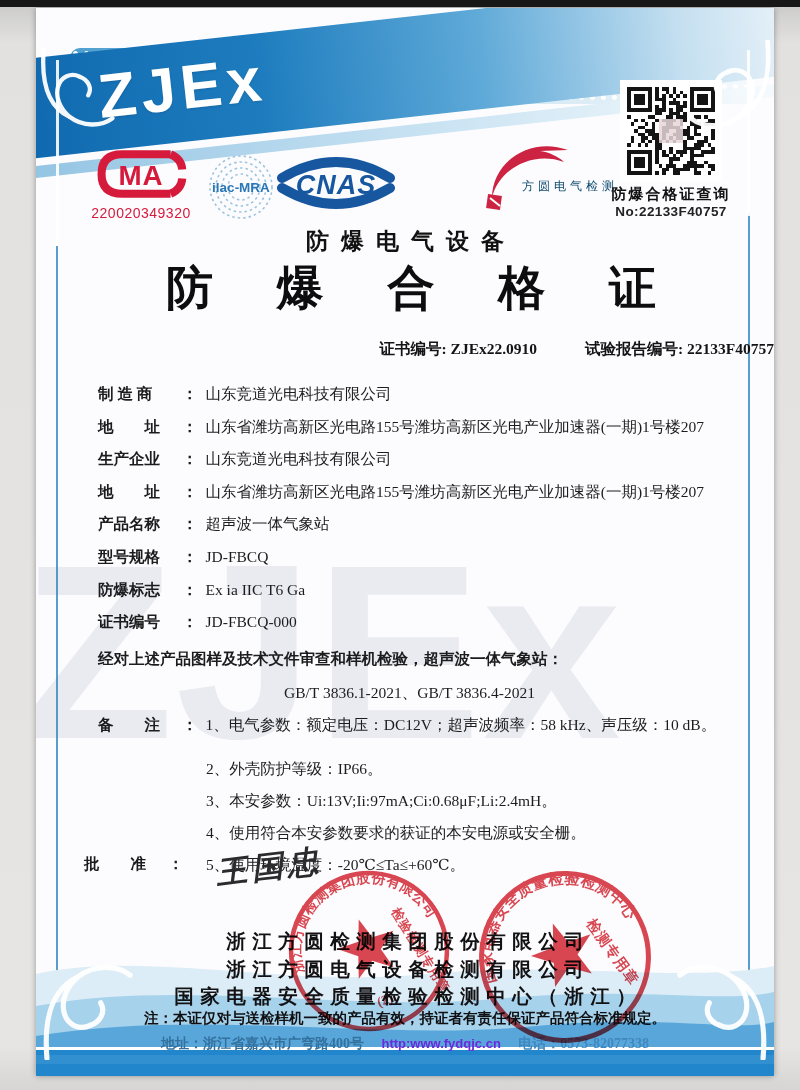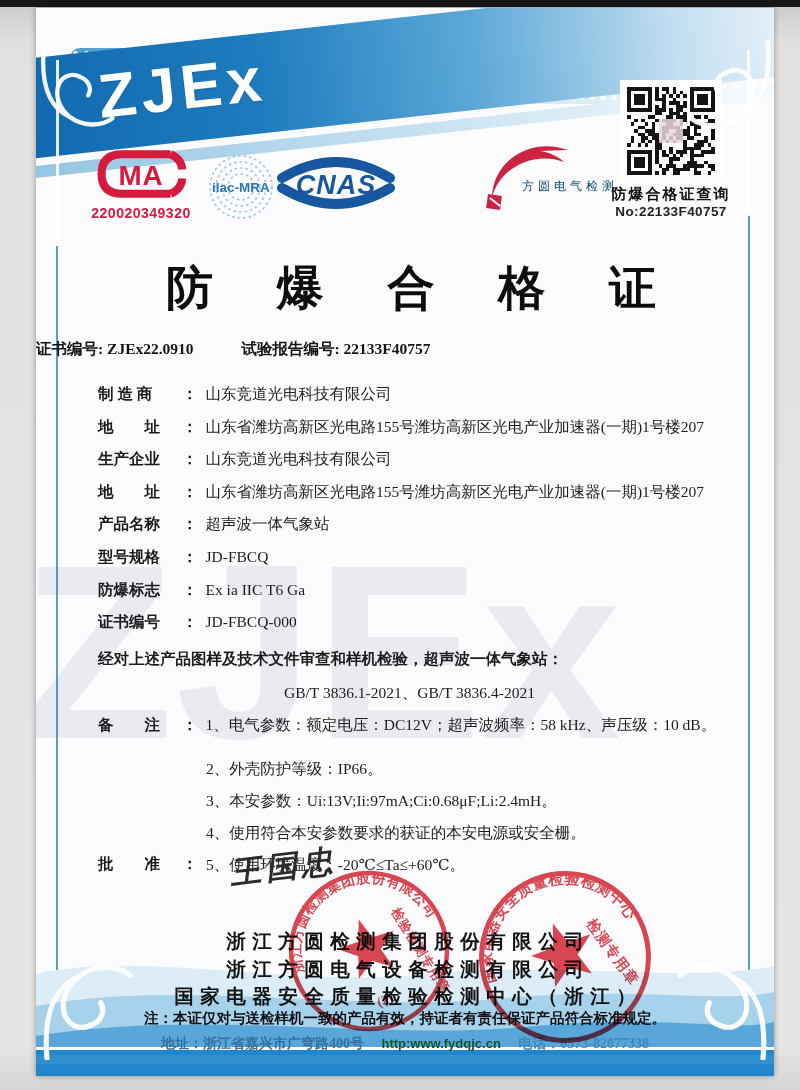--- a/index.html
+++ b/index.html
@@ -31,63 +31,63 @@
   .stem.l{left:20px;top:52px;height:186px}.stem.r{right:24px;top:42px;height:166px}
   .curl{position:absolute;z-index:3}
   .curl svg{display:block}
   .curl.tl{left:2px;top:40px;transform:scaleY(-1)}
   .curl.tr{right:0;top:32px;transform:scale(-1,-1)}
   .curl.bl{left:4px;bottom:16px}
   .curl.br{right:4px;bottom:16px;transform:scaleX(-1)}
   
   .logo{position:absolute;z-index:2}
   .cma{left:50px;top:140px;width:110px;text-align:center}
-  .cma-num{font-family:"Liberation Sans",sans-serif;font-weight:700;font-size:14px;color:#d51a3c;letter-spacing:.5px;margin-top:1px}
+  .cma-num{font-family:"Liberation Sans",sans-serif;font-weight:400;font-size:14px;color:#d51a3c;letter-spacing:.5px;margin-top:1px}
   .ilac{left:172px;top:146px}
   .cnas{left:234px;top:146px;display:flex;align-items:flex-start}
   .cnas-side{margin-left:6px;font-family:"Liberation Sans",sans-serif}
   .cnas-side .zh{font-size:10.5px;line-height:12.5px;color:#2f6fae;letter-spacing:2px}
   .cnas-side .en{font-size:9.5px;line-height:11.5px;color:#3a3a3c;font-weight:700;margin-top:3px;letter-spacing:.4px}
   .fy{left:442px;top:134px;width:150px}
   .fy-name{position:absolute;left:44px;top:36px;font-size:12px;letter-spacing:4px;color:#0c4a6e}
   .qr{left:560px;top:72px;width:150px;text-align:center}
   .qr svg{width:102px;height:102px;display:block;margin:0 auto}
   .qr-cap{font-family:"Liberation Sans",sans-serif;font-weight:700;font-size:15px;letter-spacing:2px;color:#111;margin-top:3px}
   .qr-no{font-family:"Liberation Sans",sans-serif;font-weight:600;font-size:13.5px;color:#222;letter-spacing:.4px}
   
   .t-super{position:absolute;top:218px;left:0;width:100%;z-index:2;text-align:center;font-size:23px;font-weight:800;
       letter-spacing:12px;padding-left:12px;color:#111}
   .t-main{position:absolute;top:249px;left:0;width:100%;z-index:2;text-align:center;font-size:47px;font-weight:800;
       letter-spacing:26px;padding-left:38px;color:#0d0d0f}
-  .t-cert{position:absolute;top:331px;left:0;width:100%;z-index:2;text-align:left;font-size:15.5px;font-weight:700;color:#141416}
+  .t-cert{position:absolute;top:331px;left:0;width:100%;z-index:2;text-align:right;font-size:15.5px;font-weight:700;color:#141416}
   .t-cert .grp+.grp{margin-left:44px}
   
   .fields{position:absolute;top:376px;left:62px;right:30px;z-index:2}
   .frow{display:flex;align-items:flex-start;margin-bottom:12.6px;font-size:15.5px;line-height:20px}
   .flabel{display:inline-block;width:84px;font-weight:700;white-space:pre}
   .fsep{font-weight:700;margin-right:8px}
   .fval{font-weight:500}
   .statement{position:absolute;top:641px;left:62px;z-index:2;font-size:15.5px;font-weight:600}
   .standards{position:absolute;top:675px;left:248px;z-index:2;font-size:15.5px;font-weight:400}
   .remarks{position:absolute;top:707px;left:62px;right:26px;z-index:2;font-size:15.5px;line-height:20px}
   .rrow{display:flex;margin-bottom:24px}
   .ritem{font-weight:500}
   .rindent{margin-left:108px;margin-bottom:12px;font-weight:500}
-  .approval{position:absolute;top:846px;left:62px;right:34px;z-index:2;display:flex;justify-content:space-between;align-items:flex-start}
+  .approval{position:absolute;top:846px;left:48px;right:34px;z-index:2;display:flex;justify-content:space-between;align-items:flex-start}
   .ap-left{display:flex;align-items:flex-start;font-size:15.5px}
   .sig{display:inline-block;margin-left:26px;margin-top:-8px;font-size:31px;font-weight:700;letter-spacing:5px;
        color:#2b2b2e;transform:rotate(-7deg) skewX(-14deg)}
   .dates{text-align:left;font-size:15.5px;font-weight:700;letter-spacing:1px}
   .dates div+div{margin-top:13px}
   .issuers{position:absolute;top:920px;left:0;width:100%;z-index:2;text-align:center;font-size:19.5px;font-weight:800;
       letter-spacing:6.5px;padding-left:6.5px;line-height:27.5px;color:#121214}
   .footnote{position:absolute;top:1001px;left:0;width:100%;z-index:2;text-align:center;font-size:14.5px;font-weight:700;color:#101012}
   .footerline{position:absolute;top:1027px;left:0;width:100%;z-index:2;text-align:center;font-size:14px;font-weight:700}
   .footerline .addr{color:#33719f}
-  .footerline .url{color:#14532d;font-family:"Liberation Sans",sans-serif;font-weight:600;margin:0 14px;font-size:13px}
+  .footerline .url{color:#6d28d9;font-family:"Liberation Sans",sans-serif;font-weight:600;margin:0 14px;font-size:13px}
   .footerline .tel{color:#3f87c0}
   
   .waves{position:absolute;left:0;bottom:0;width:738px;height:132px;z-index:1}
   
   .seal{position:absolute;z-index:4;mix-blend-mode:multiply;opacity:.93}
   .seal svg{display:block}
   .seal.left{left:250px;top:860px;width:166px;height:166px}
   .seal.right{left:440px;top:860px;width:178px;height:178px}
 </style>
 </head>
@@ -408,20 +408,21 @@
           <rect x="22" y="4" width="3" height="3" fill="#141414"></rect>
           <rect x="2" y="20" width="7" height="7" fill="#141414"></rect>
           <rect x="3" y="21" width="5" height="5" fill="#ffffff"></rect>
           <rect x="4" y="22" width="3" height="3" fill="#141414"></rect>
           <rect x="11" y="11" width="7" height="7" fill="#e8d6da" opacity="0.85"></rect>
         </svg></span>
     <div class="qr-cap">防爆合格证查询</div>
     <div class="qr-no">No:22133F40757</div>
   </div>
 
+  <div class="t-super">防爆电气设备</div>
   <div class="t-main">防 爆 合 格 证</div>
   <div class="t-cert">
     <span class="grp"><span>证书编号:</span> <span>ZJEx22.0910</span></span>
     <span class="grp"><span>试验报告编号:</span> <span>22133F40757</span></span>
   </div>
 
   <div class="fields">
     <div class="frow">
         <span class="flabel">制 造 商</span>
         <span class="fsep">：</span>

